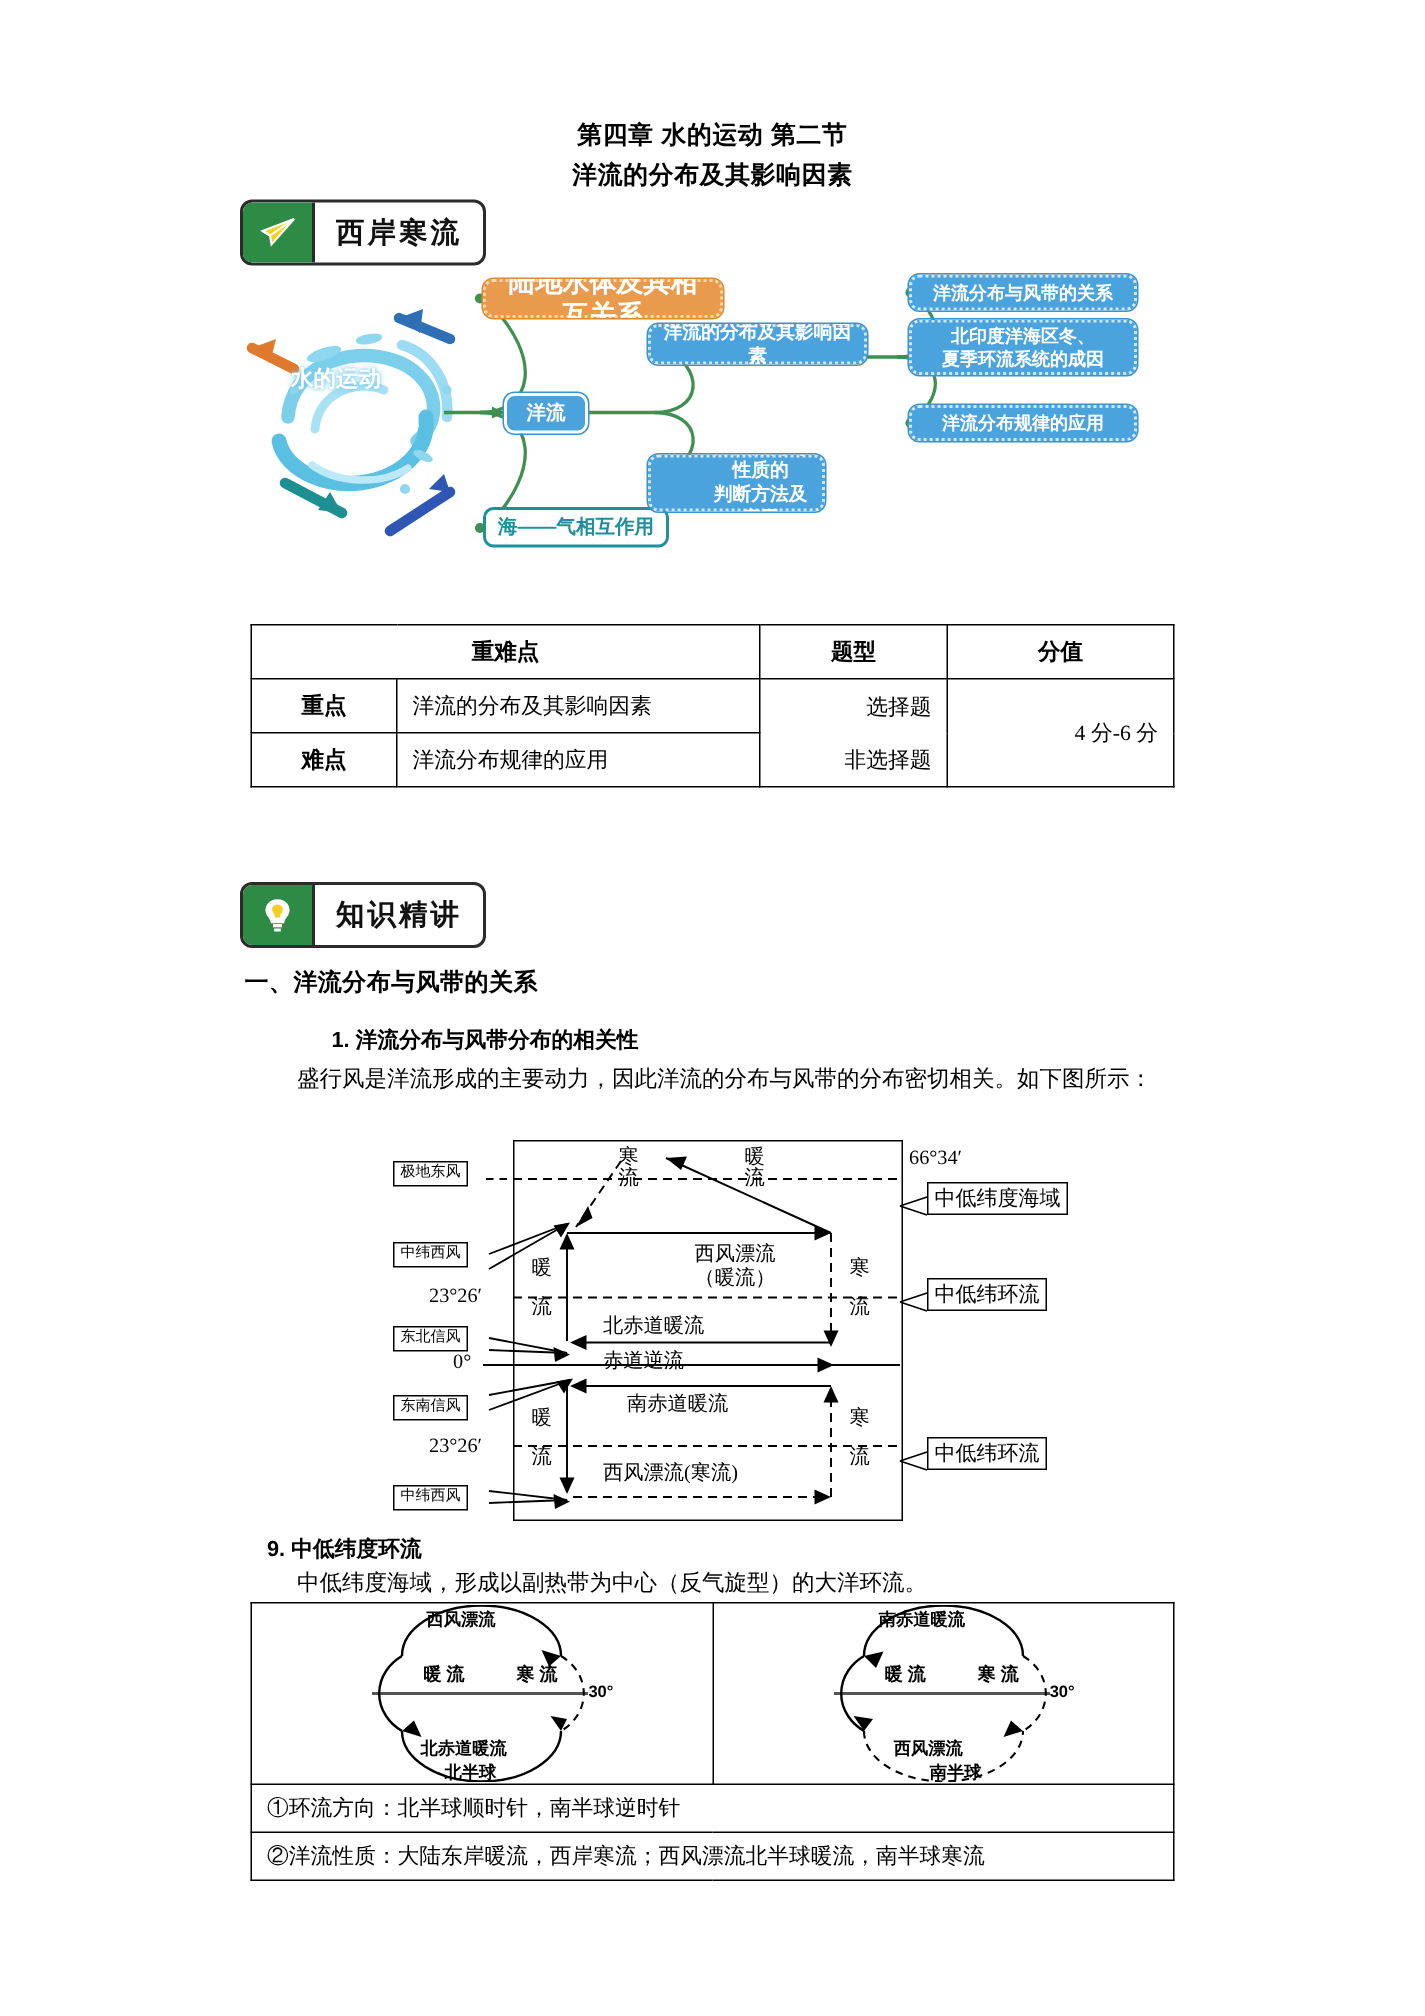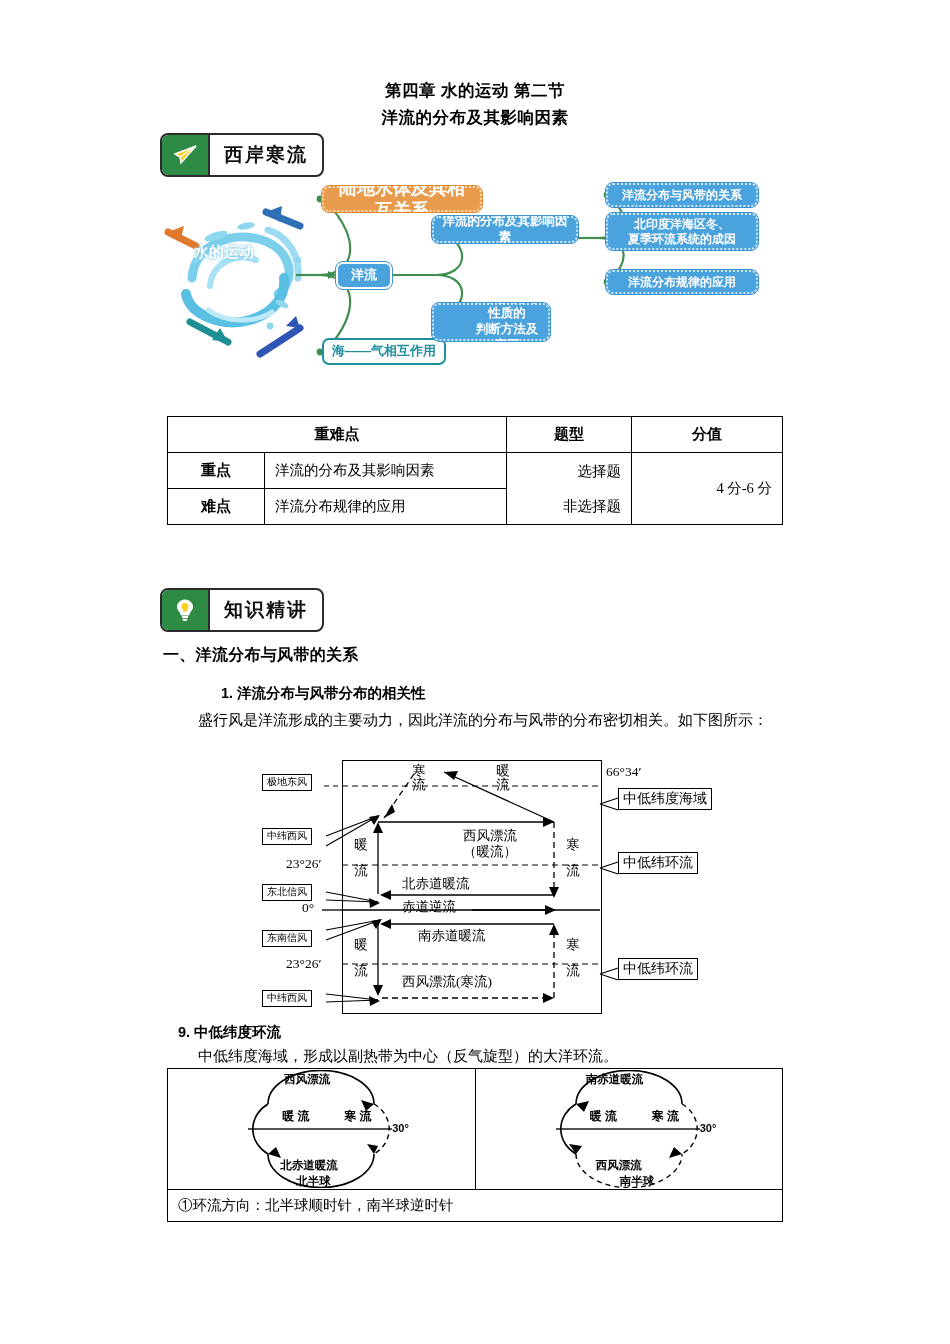--- a/index.html
+++ b/index.html
@@ -417,16 +417,19 @@
 流</div>
           <div class="gy-deg" style="left:196px;top:52px;">30°</div>
           <div class="gy-t" style="left:92px;top:88px;">西风漂流</div>
           <div class="gy-t" style="left:100px;top:104px;margin-left:16px;">南半球</div>
         </div>
       </td>
     </tr>
     <tr>
       <td colspan="2">①环流方向：北半球顺时针，南半球逆时针</td>
     </tr>
+    <tr>
+      <td colspan="2">②洋流性质：大陆东岸暖流，西岸寒流；西风漂流北半球暖流，南半球寒流</td>
+    </tr>
   </tbody>
     </table>
 
 </div>
 
 </body></html>

